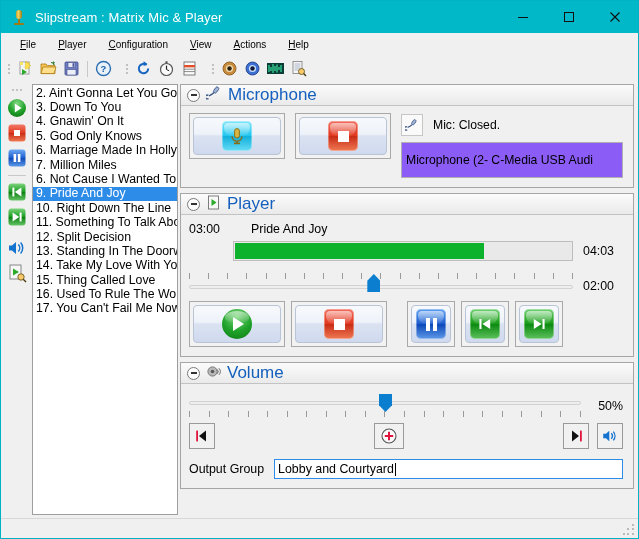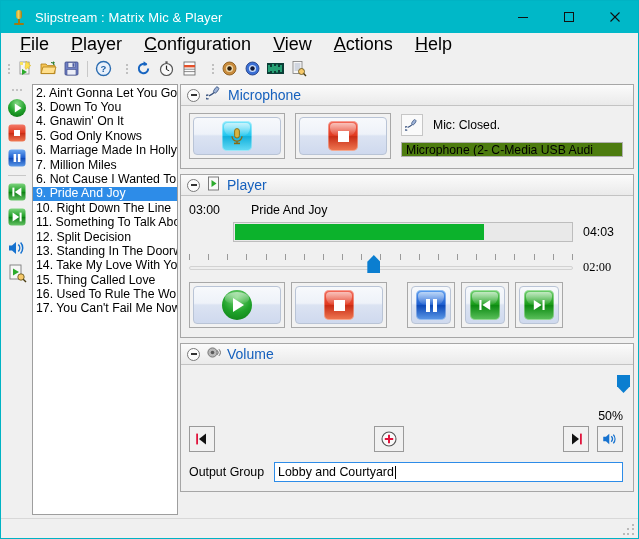--- a/index.html
+++ b/index.html
@@ -67,21 +67,21 @@
 
   
   #menubar {
     height: 22px;
     background: #f0f0f0;
     display: flex; align-items: center;
     padding-left: 8px;
     flex: 0 0 auto;
   }
   .menu-item {
-    font-size: 18px;
+    font-size: 10px;
     color: #000;
     padding: 2px 11px;
     white-space: nowrap;
     cursor: default;
   }
   .menu-item u { text-decoration: underline; }
 
   
   #toolbar {
     height: 27px;
@@ -197,21 +197,21 @@
     border-radius: 50%;
     background: #fdfdfd;
     display: flex; align-items: center; justify-content: center;
     cursor: default;
     flex: 0 0 auto;
   }
   .collapse-btn i {
     width: 6px; height: 1.5px; background: #333; display: block;
   }
   .panel-title {
-    font-size: 14px;
+    font-size: 17px;
     color: #1560bd;
   }
   .panel-body {
     padding: 8px 10px 8px 8px;
   }
 
   
   .bigbtn {
     width: 96px; height: 46px;
     border: 1px solid #a8a8a8;
@@ -293,22 +293,22 @@
   .mic-icon-box {
     width: 22px; height: 22px;
     border: 1px solid #c6c6c6;
     background: #fafafa;
     display: flex; align-items: center; justify-content: center;
     flex: 0 0 auto;
   }
   .mic-status-text { font-size: 12.2px; color: #000; }
   .mic-device-box {
     border: 1px solid #b0b0b0;
-    background: #4d7c0f;
-    height: 15px;
+    background: #8b5cf6;
+    height: 36px;
     display: flex; align-items: center;
     padding: 3px 4px;
     font-size: 12.2px;
     color: #000;
     overflow: hidden;
     white-space: nowrap;
   }
 
   
   .track-row {
@@ -329,21 +329,21 @@
     background: #e9e9e9;
     padding: 1px;
   }
   .progressbar .fill {
     height: 100%;
     background: #0cb22c;
   }
   .time-right { font-size: 12.4px; width: 40px; color: #000; }
 
   .slider-row {
-    display: flex; align-items: flex-start; gap: 10px; font-family: Liberation Serif, serif;
+    display: flex; align-items: flex-start; gap: 10px;
   }
   .slider-area { flex: 1 1 auto; position: relative; height: 30px; }
   .slider-track {
     position: absolute; left: 0; right: 0; top: 18px;
     height: 4px;
     background: #eeeeee;
     border: 1px solid #d2d2d2;
     border-radius: 2px;
   }
   .slider-ticks {
@@ -365,21 +365,21 @@
   }
 
   .transport-row {
     display: flex; align-items: center; gap: 6px;
     margin-top: 4px;
   }
   .transport-gap { width: 8px; }
 
   
   .vol-slider-row {
-    display: flex; align-items: flex-end; gap: 8px; flex-direction: column;
+    display: flex; align-items: center; gap: 8px;
   }
   .vol-pct { font-size: 12.4px; color: #000; width: 34px; text-align: right; }
   .vol-btn-row {
     display: flex; align-items: center;
     margin-top: 3px;
   }
   .vol-btn {
     width: 26px; height: 26px;
     border: 1px solid #9a9a9a;
     background: #f1f1f1;

